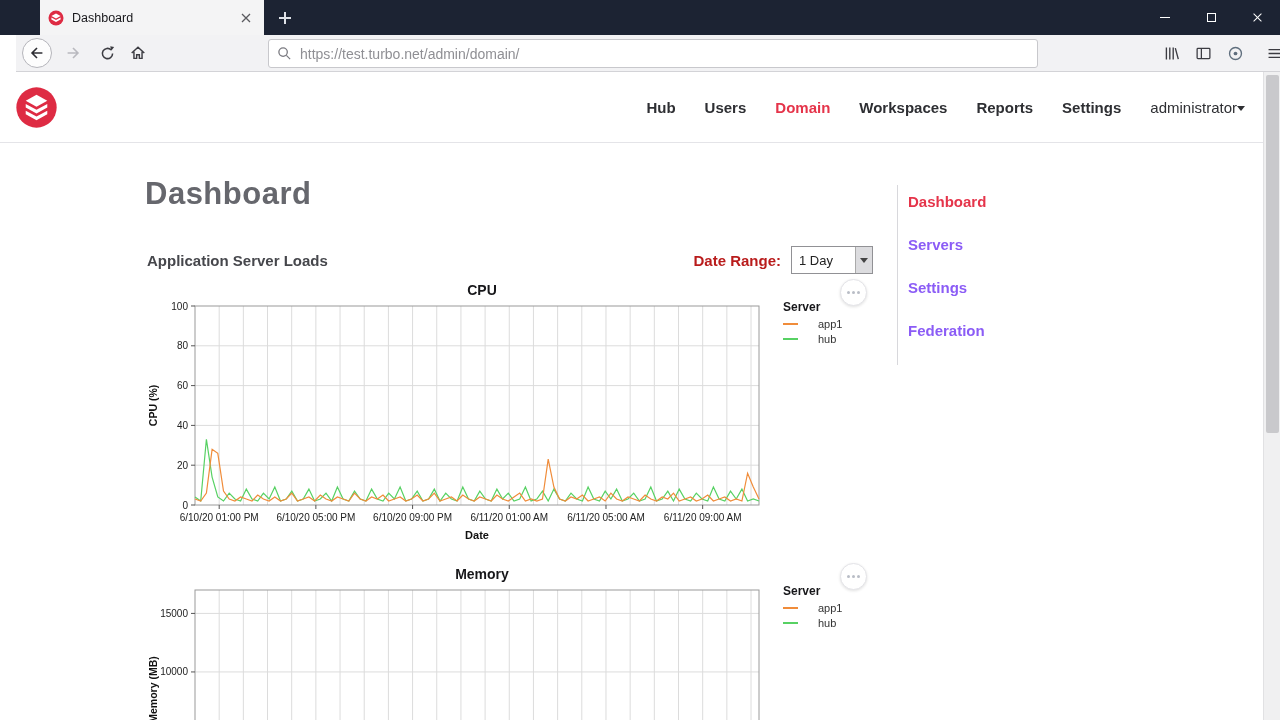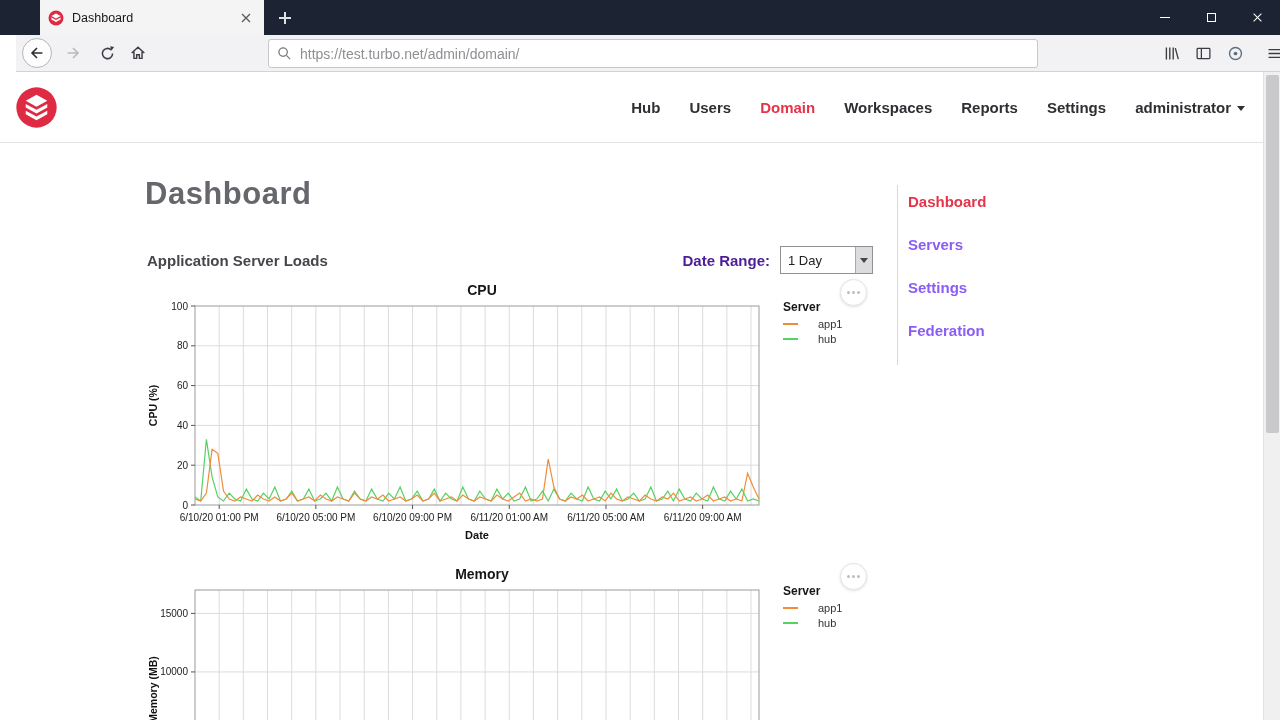--- a/index.html
+++ b/index.html
@@ -37,31 +37,31 @@
   .urlbar input { border:none; outline:none; flex:1; font-size:14px; color:#8f8f94; margin-left:8px;
     font-family:"Liberation Sans", sans-serif; background:transparent; }
 
   
   .site-header { position:absolute; left:0; top:72px; width:1263px; height:71px; background:#fff;
     border-bottom:1px solid #e4e4e8; }
   .logo { position:absolute; left:14px; top:13px; width:45px; height:45px; }
   .site-nav { position:absolute; right:18px; top:0; height:71px; display:flex; align-items:center; gap:29px; }
   .site-nav .nav-item { font-size:15px; font-weight:bold; color:#2e2f33; cursor:pointer; white-space:nowrap; }
   .site-nav .nav-item.active { color:#e5344a; }
-  .user-menu { display:flex; align-items:center; gap:6px; font-size:15px; font-weight:bold; color:#2e2f33; cursor:pointer; }
+  .user-menu { display:flex; align-items:center; gap:0; font-size:15px; font-weight:normal; color:#2e2f33; cursor:pointer; }
   .caret { width:0; height:0; border-left:4px solid transparent; border-right:4px solid transparent; border-top:5px solid #2e2f33; margin-top:2px; }
 
   
   .page-title { position:absolute; left:145px; top:176px; font-size:31px; font-weight:600; color:#66676d; letter-spacing:0.5px; }
   .section-row { position:absolute; left:147px; top:244px; width:726px; height:32px;
     display:flex; align-items:center; justify-content:space-between; }
   .section-title { font-size:15px; font-weight:bold; color:#46474c; }
   .range-group { display:flex; align-items:center; gap:10px; }
-  .range-label { font-size:15px; font-weight:bold; color:#4c1d95; }
-  .select { width:93px; height:28px; border:1px solid #919195; background:#fff; display:flex; align-items:center; position:relative; cursor:pointer; }
+  .range-label { font-size:15px; font-weight:bold; color:#b91c1c; }
+  .select { width:82px; height:28px; border:1px solid #919195; background:#fff; display:flex; align-items:center; position:relative; cursor:pointer; }
   .select .select-value { font-size:13px; color:#222; padding-left:7px; flex:1; }
   .select .select-arrow { width:17px; height:26px; background:#dcdcdf; border-left:1px solid #aaa;
     display:flex; align-items:center; justify-content:center; }
   .select .select-arrow i { width:0; height:0; border-left:4px solid transparent; border-right:4px solid transparent; border-top:5px solid #444; }
 
   
   .chart-block { position:absolute; left:145px; width:740px; }
   .chart-block.cpu { top:282px; height:286px; }
   .chart-block.mem { top:566px; height:286px; }
   .chart-title { position:absolute; left:55px; top:0; width:564px; text-align:center;

